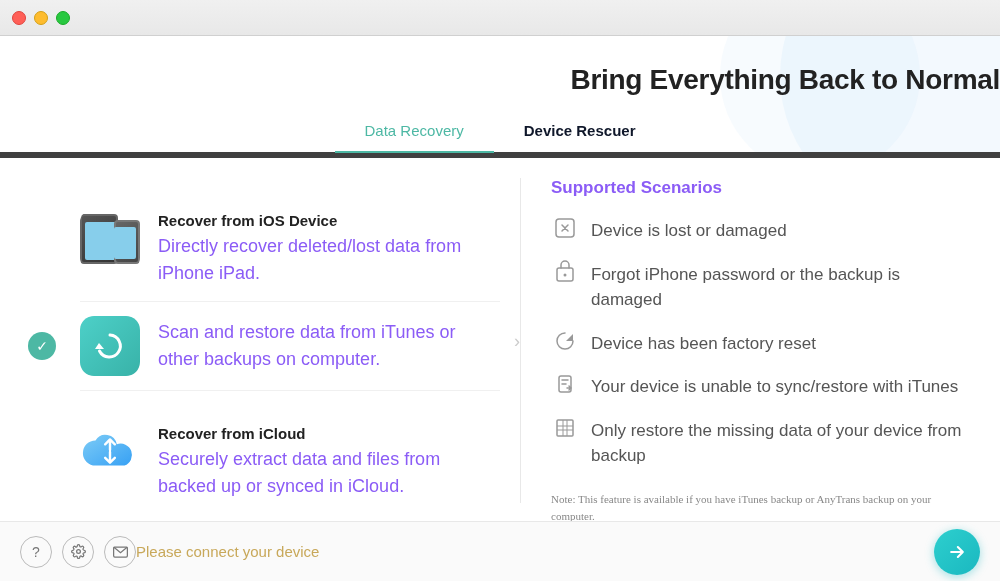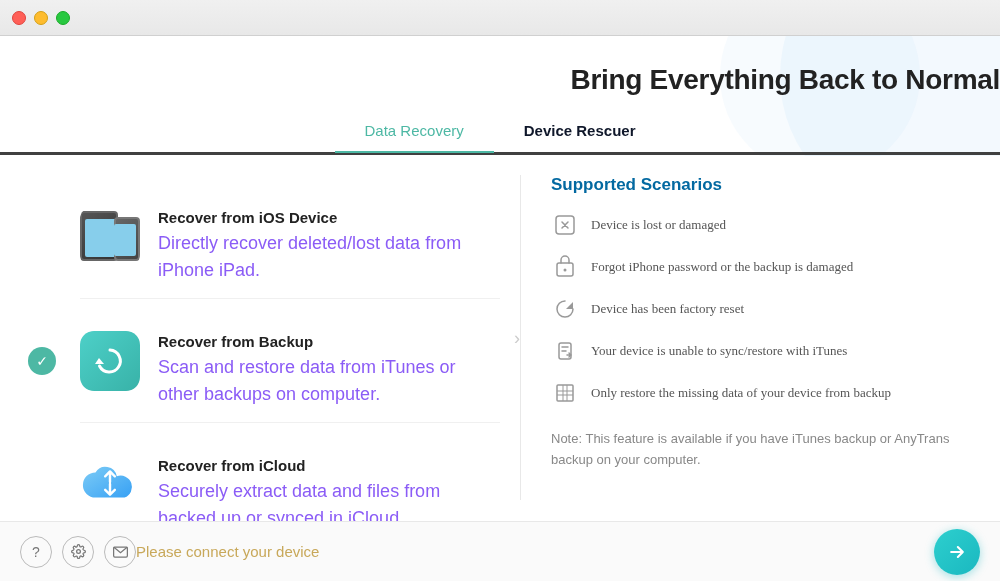--- a/index.html
+++ b/index.html
@@ -75,21 +75,21 @@
       font-weight: 700;
       color: #222;
       letter-spacing: -0.3px;
     }
 
     
     .tabs {
       display: flex;
       justify-content: center;
       margin-top: 18px;
-      border-bottom: 3px solid #404040;
+      border-bottom: 6px solid #404040;
       gap: 0;
     }
     .tab {
       padding: 8px 30px 12px;
       font-size: 15px;
       cursor: pointer;
       color: #0f172a;
       border-bottom: 2px solid transparent;
       margin-bottom: -1px;
       font-weight: bold;
@@ -225,51 +225,51 @@
     }
 
     
     .right-panel {
       flex: 1;
       padding: 20px 30px 10px 30px;
     }
     .right-panel h2 {
       font-size: 17px;
       font-weight: 600;
-      color: #0369a1;
+      color: #8b5cf6;
       margin-bottom: 16px;
     }
 
     .scenario-item {
       display: flex;
       align-items: flex-start;
       gap: 12px;
       margin-bottom: 14px;
     }
     .scenario-icon {
       width: 28px; height: 28px;
       flex-shrink: 0;
       display: flex; align-items: center; justify-content: center;
       color: #888;
       font-size: 18px;
     }
     .scenario-text {
-      font-size: 13px;
+      font-size: 17px;
       color: #555;
       line-height: 1.5;
       padding-top: 4px;
-      font-family: Liberation Serif, serif;
     }
 
     .note-text {
-      font-size: 13px;
+      font-size: 11px;
       color: #888;
       line-height: 1.6;
       margin-top: 8px;
       padding-top: 8px;
+      font-family: Liberation Serif, serif;
     }
 
     
     .bottom-bar {
       height: 60px;
       border-top: 1px solid #e8e8e8;
       display: flex;
       align-items: center;
       justify-content: space-between;
       padding: 0 20px;
@@ -365,21 +365,20 @@
         <div class="option-icon">
           <div class="backup-icon-wrap">
 
             <svg width="34" height="34" viewBox="0 0 34 34">
               <path d="M17 6 A11 11 0 1 1 6.5 22" fill="none" stroke="white" stroke-width="3" stroke-linecap="round"></path>
               <polygon points="6,14 11,20 2,20" fill="white"></polygon>
             </svg>
           </div>
         </div>
         <div class="option-text">
-          <h3>Recover from Backup</h3>
           <p>Scan and restore data from iTunes or other backups on computer.</p>
         </div>
       </div>
 
       <div class="option-item">
         <div class="option-icon icloud-icon-wrap">
 
           <svg width="62" height="50" viewBox="0 0 62 50">
             <defs>
               <linearGradient id="cloudGrad" x1="0%" y1="0%" x2="100%" y2="100%">

